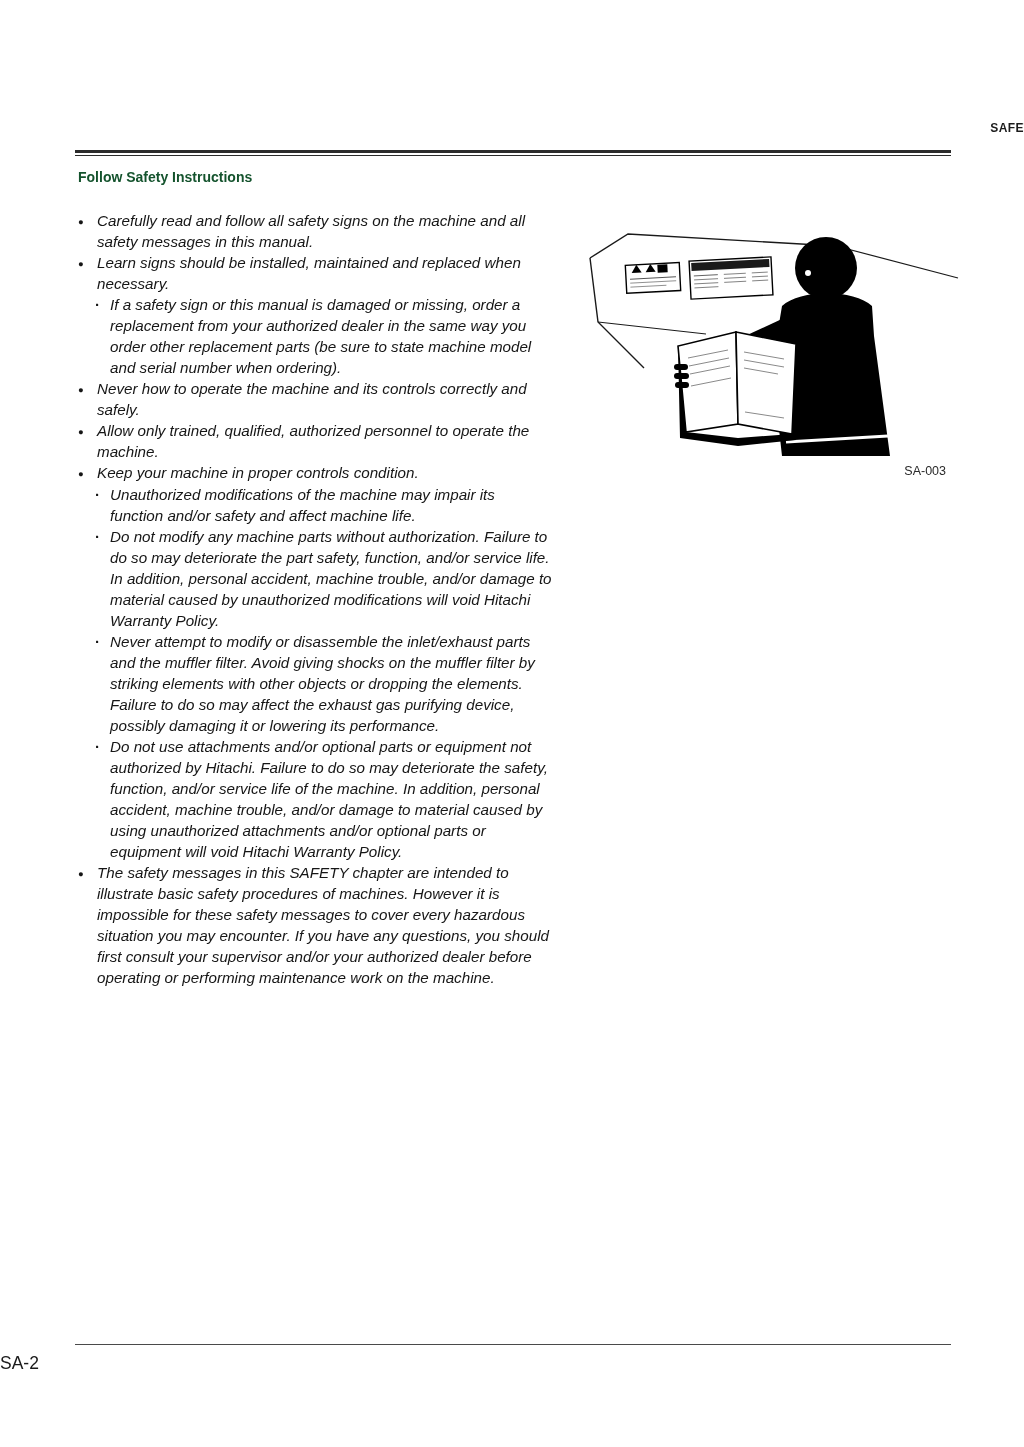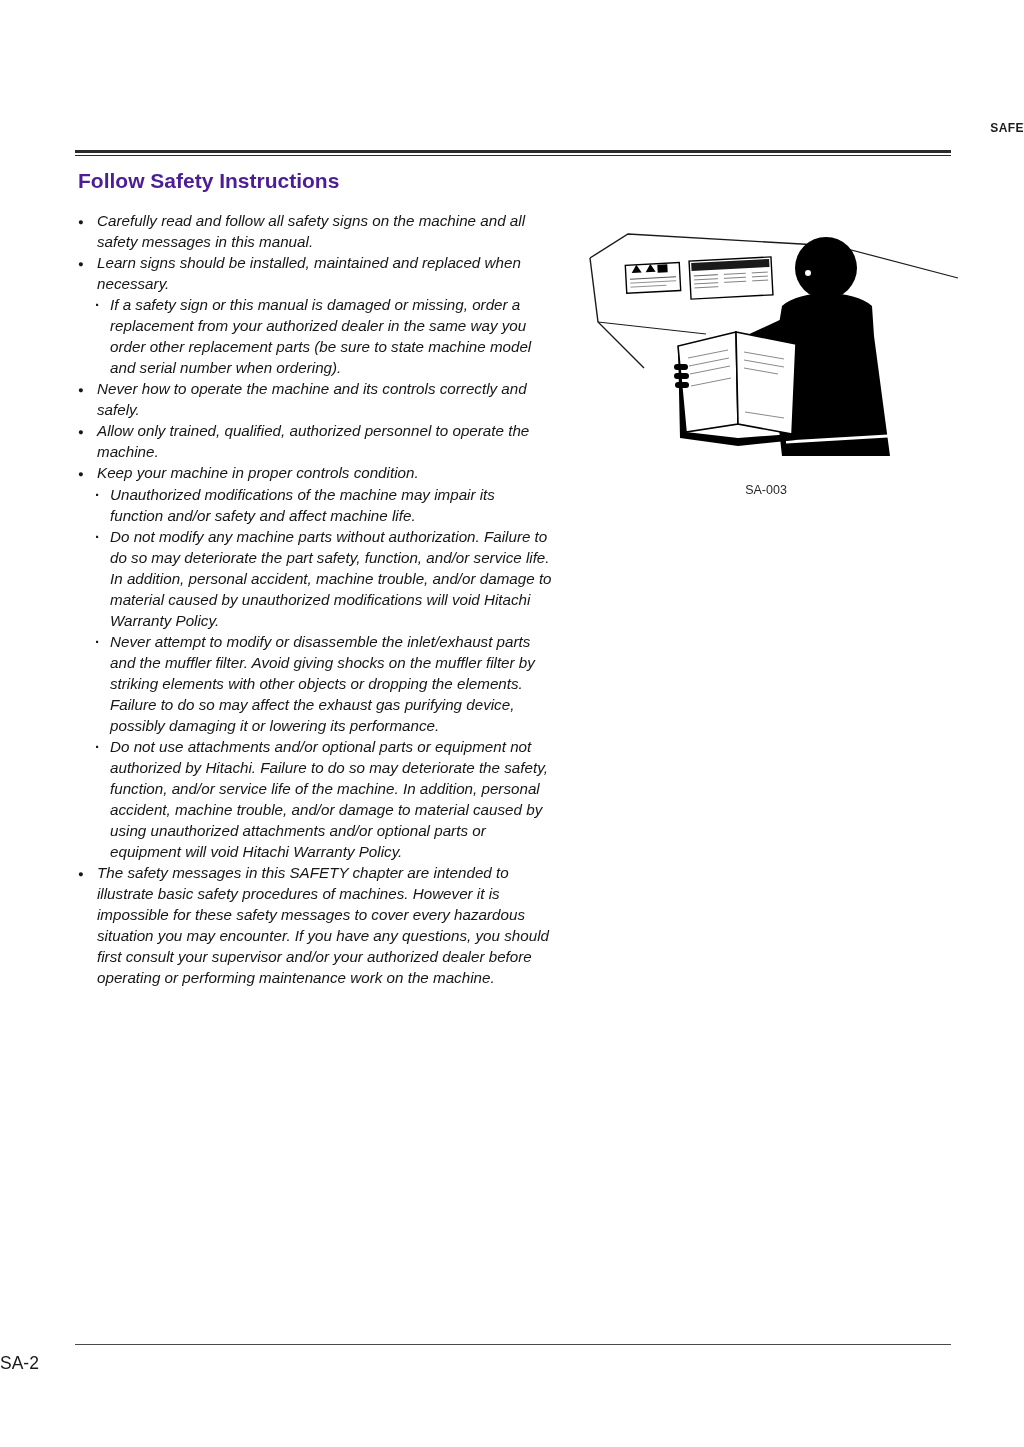--- a/index.html
+++ b/index.html
@@ -19,21 +19,21 @@
     color:#1c1c1c;
     margin-left:16px;
   }
   .header-rule {
     position:absolute; top:150px; left:75px; width:876px; height:6px;
     border-top:3px solid #2b2b2b; border-bottom:1px solid #2b2b2b;
   }
 
   .section-title {
     position:absolute; top:169px; left:78px;
-    font-size:21px; font-weight:bold; color:#4c1d95;
+    font-size:14px; font-weight:bold; color:#14532d;
   }
 
   .body-col {
     position:absolute; top:210px; left:78px; width:474px;
     font-size:15.2px; line-height:21px; color:#161616;
   }
   ul { list-style:none; }
   .row { display:flex; align-items:flex-start; }
   .m {
     flex:0 0 19px; width:19px; text-align:left;
@@ -44,22 +44,22 @@
     flex:0 0 15px; width:15px;
     font-size:15px; font-weight:bold; line-height:21px; padding-top:0;
   }
   .t { flex:1 1 auto;font-style:italic; }
 
   .figure {
     position:absolute; left:586px; top:226px; width:376px; height:238px;
   }
   .figure svg { display:block; }
   .figure-caption {
-    position:absolute; left:586px; top:483px; width:360px;
-    text-align:center; font-size:12.5px; color:#2a2a2a;
+    position:absolute; left:586px; top:464px; width:360px;
+    text-align:right; font-size:12.5px; color:#2a2a2a;
   }
 
   .footer-rule {
     position:absolute; top:1344px; left:75px; width:876px; height:0;
     border-top:1.5px solid #4a4a4a;
   }
   .footer-page {
     position:absolute; top:1353px; left:0; width:100%;
     text-align:left; font-size:17.5px; color:#1a1a1a;
   }

